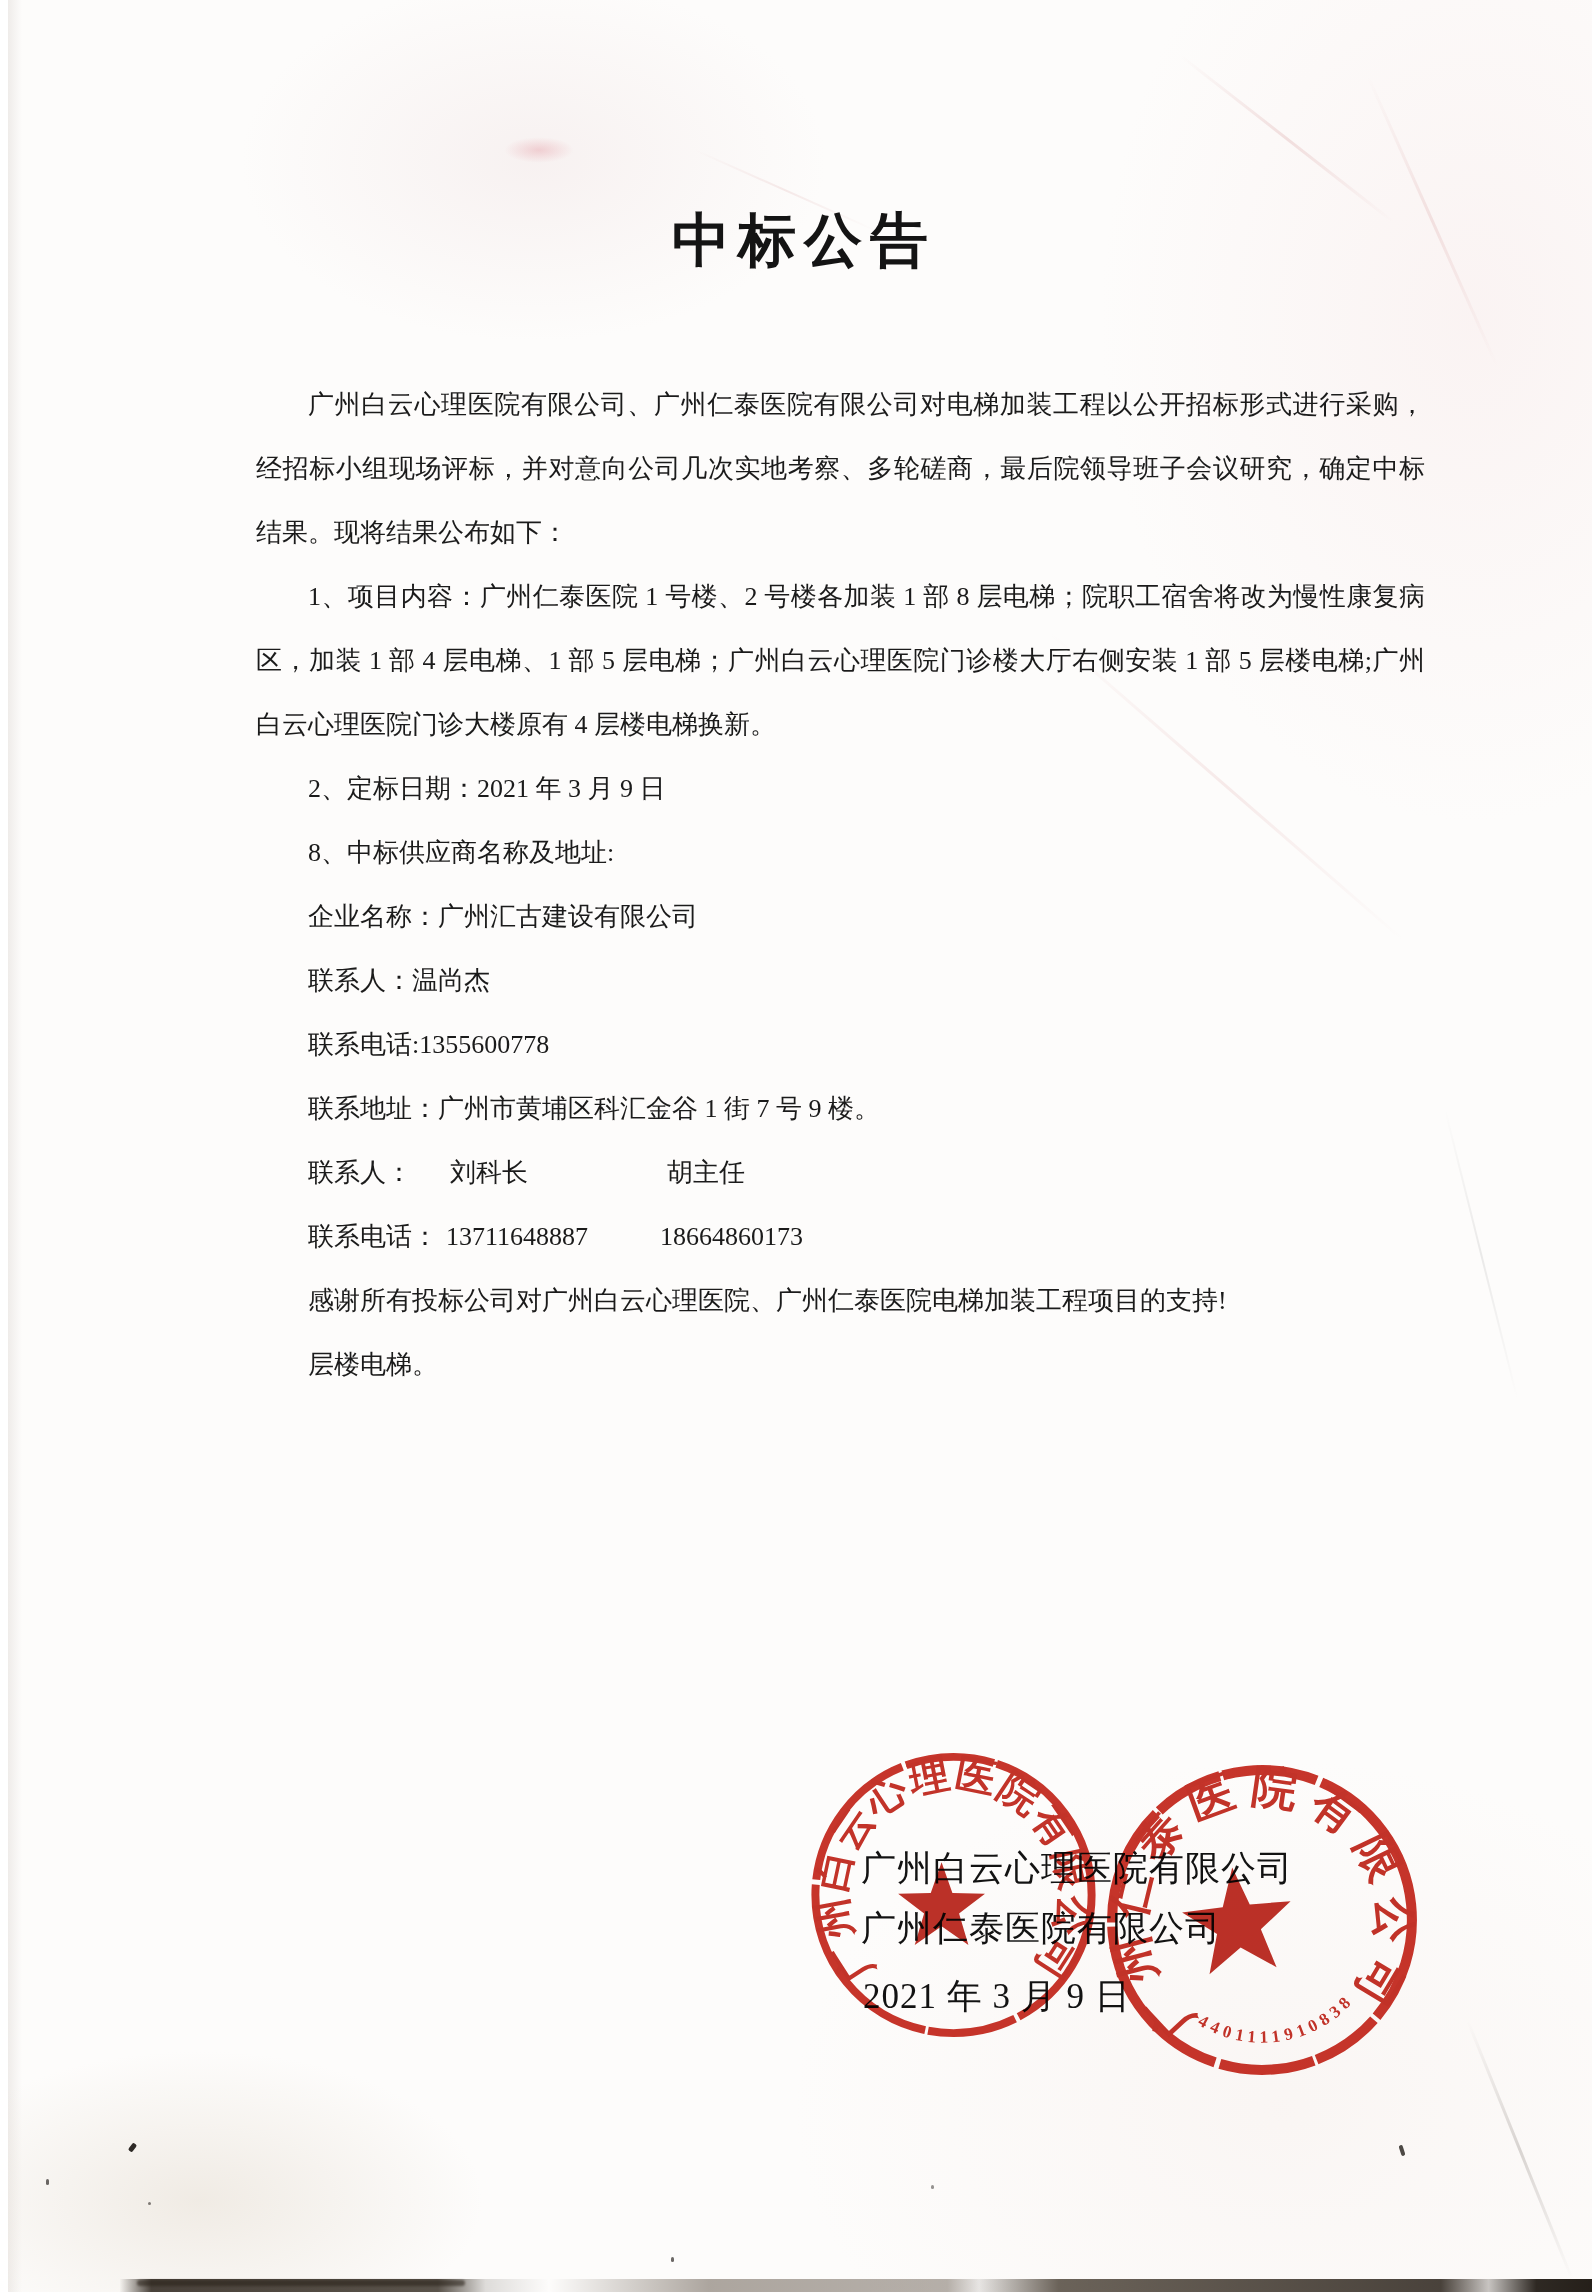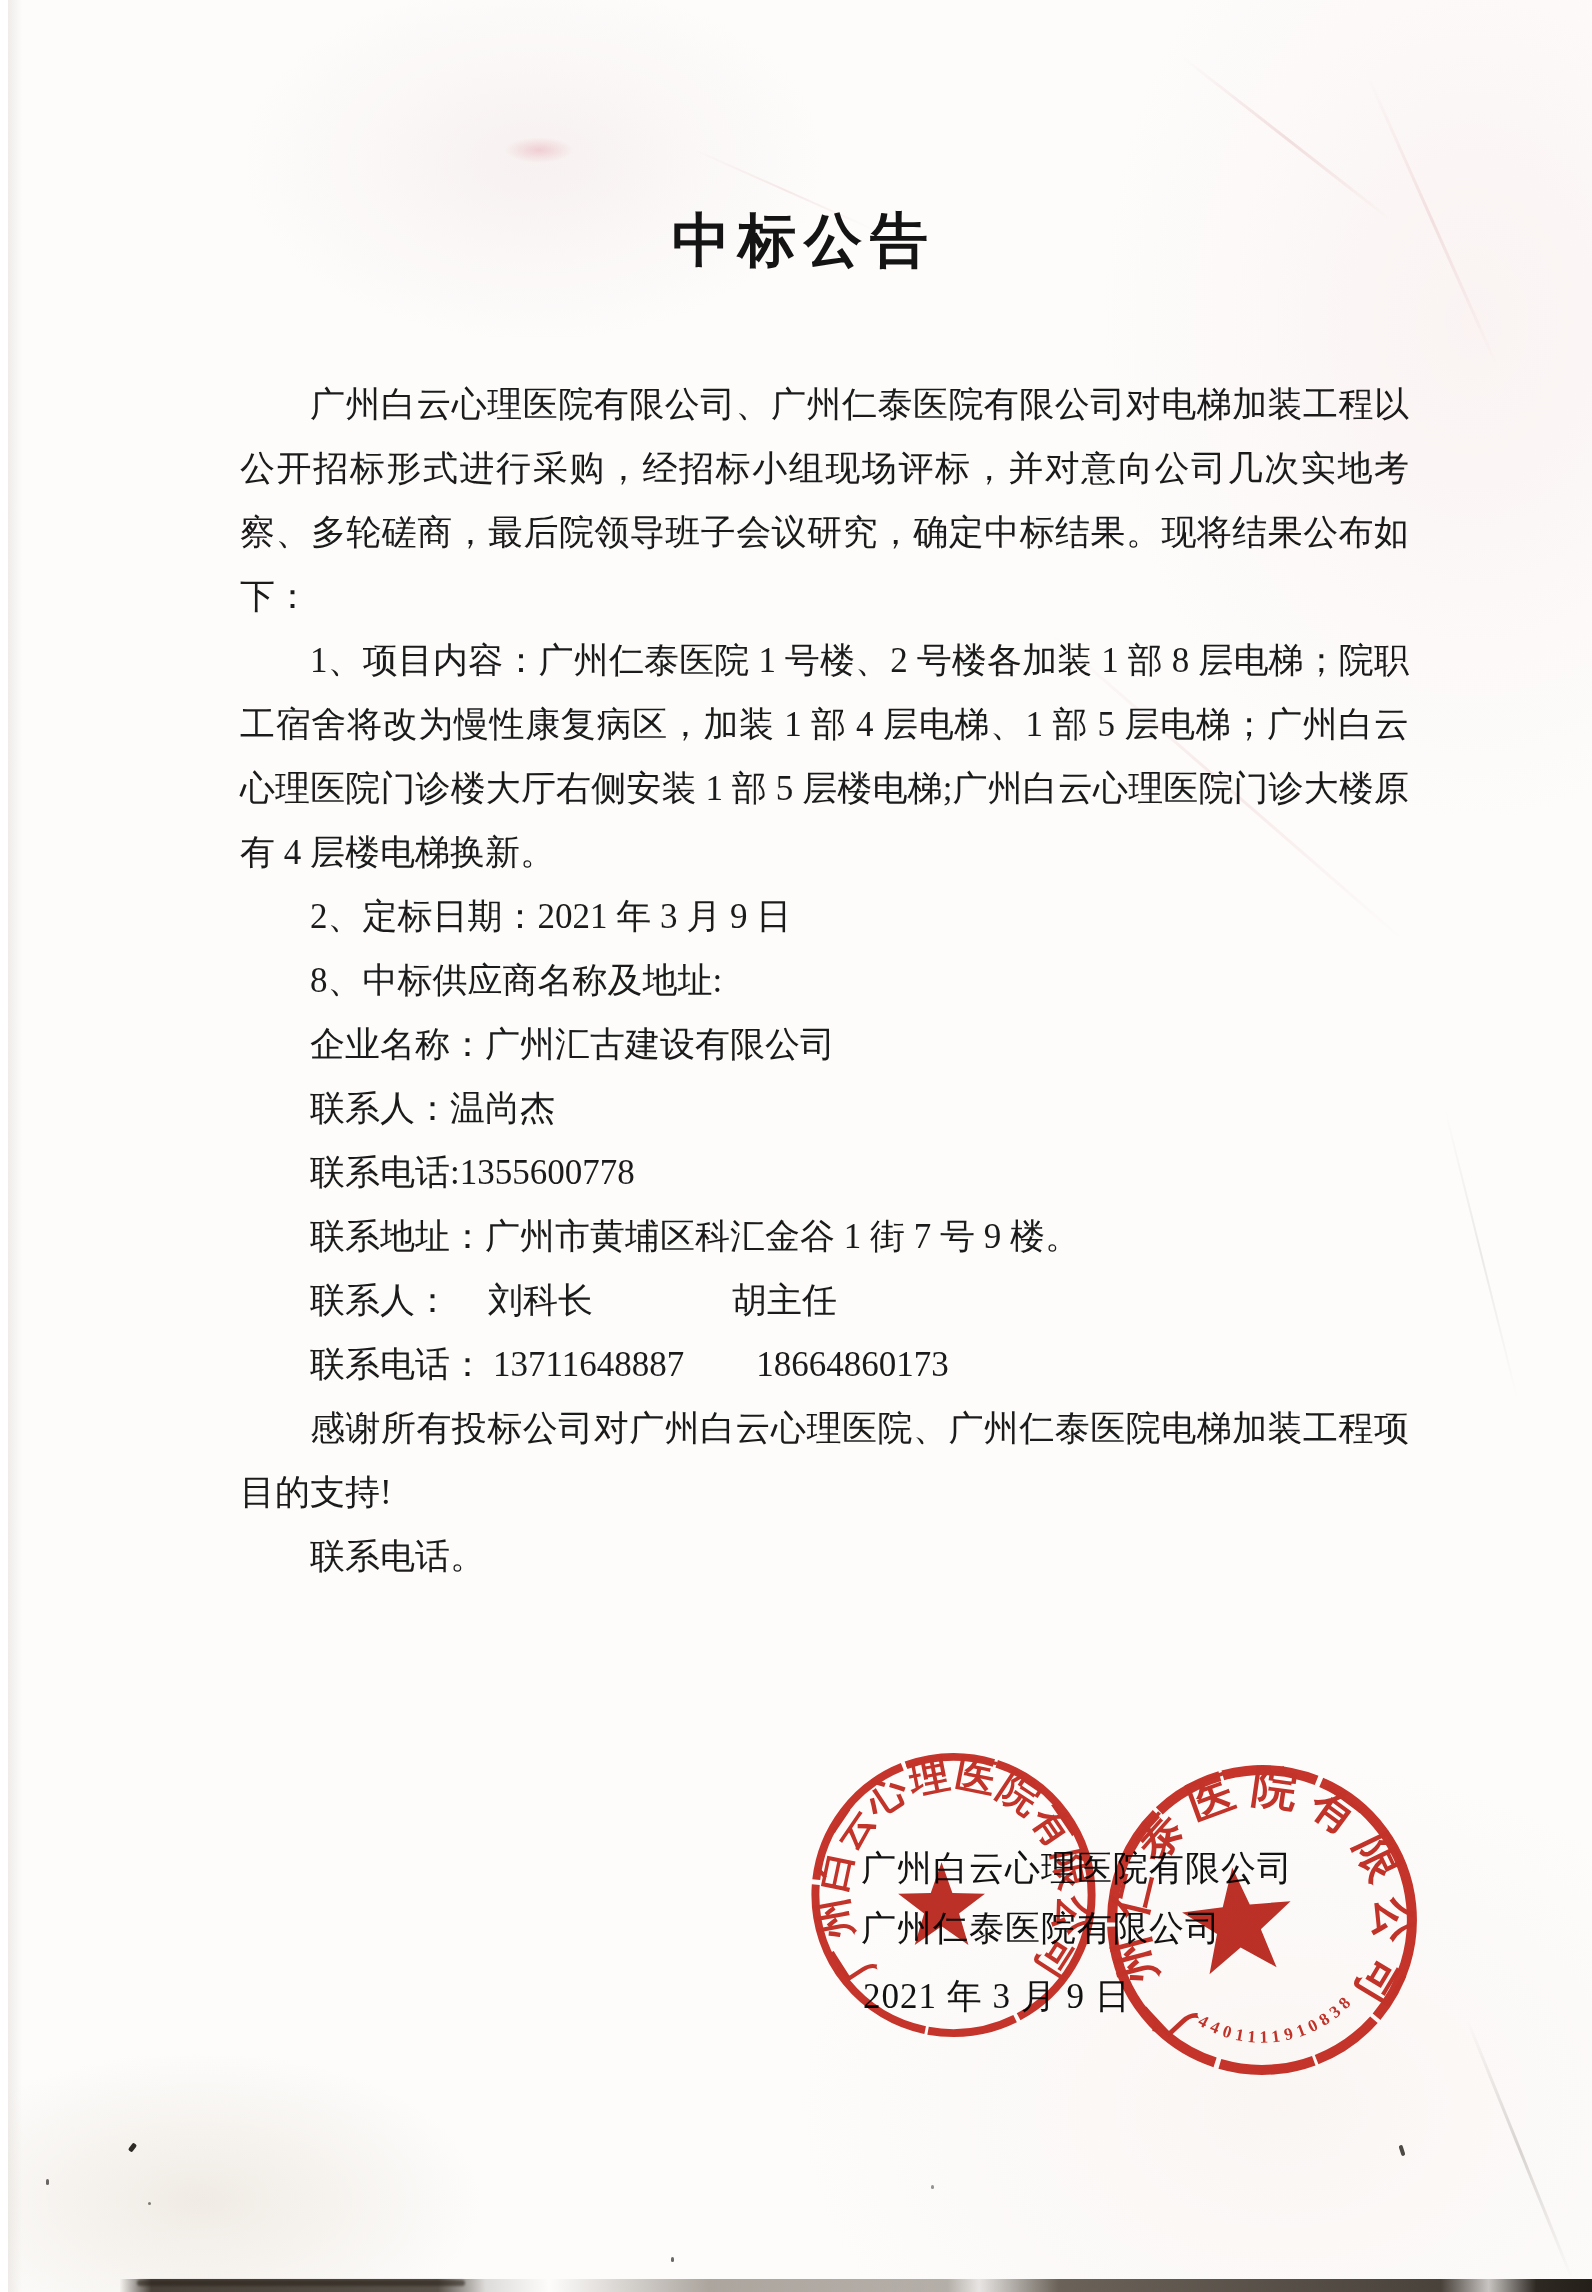--- a/index.html
+++ b/index.html
@@ -18,22 +18,22 @@
     margin-left: 8px;
   }
 
   .title {
     position:absolute; top:202px; left:0; width:1592px;
     text-align:center; font-size:58px; font-weight:bold;
     letter-spacing:8px; color:#141414;
   }
 
   .doc-body {
-    position:absolute; left:232px; top:373px; width:1169px;
-    font-size:35px; line-height:64px; color:#1b1b1b;
+    position:absolute; left:248px; top:373px; width:1169px;
+    font-size:26px; line-height:64px; color:#1b1b1b;
     text-align:justify;
   }
   .doc-body p { margin:0; }
   .doc-body p.indent { text-indent:2em; }
   .gap-a { margin-left:38px; }
   .gap-b { margin-left:139px; }
   .gap-c { margin-left:8px; }
   .gap-d { margin-left:72px; }
 
   .sig-line { position:absolute; font-size:35px; color:#121212; white-space:nowrap; letter-spacing:1px; }
@@ -107,21 +107,21 @@
     <p class="indent">1、项目内容：广州仁泰医院 1 号楼、2 号楼各加装 1 部 8 层电梯；院职工宿舍将改为慢性康复病区，加装 1 部 4 层电梯、1 部 5 层电梯；广州白云心理医院门诊楼大厅右侧安装 1 部 5 层楼电梯;广州白云心理医院门诊大楼原有 4 层楼电梯换新。</p>
     <p class="indent">2、定标日期：2021 年 3 月 9 日</p>
     <p class="indent">8、中标供应商名称及地址:</p>
     <p class="indent">企业名称：广州汇古建设有限公司</p>
     <p class="indent">联系人：温尚杰</p>
     <p class="indent">联系电话:1355600778</p>
     <p class="indent">联系地址：广州市黄埔区科汇金谷 1 街 7 号 9 楼。</p>
     <p class="indent"><span>联系人：</span><span class="gap-a">刘科长</span><span class="gap-b">胡主任</span></p>
     <p class="indent"><span>联系电话：</span><span class="gap-c">13711648887</span><span class="gap-d">18664860173</span></p>
     <p class="indent">感谢所有投标公司对广州白云心理医院、广州仁泰医院电梯加装工程项目的支持!</p>
-    <p class="indent">联系电话。</p>
+    <p class="indent">层楼电梯。</p>
   </div>
 
   <div class="sig-line sig-1">广州白云心理医院有限公司</div>
   <div class="sig-line sig-2">广州仁泰医院有限公司</div>
   <div class="sig-line sig-3">2021 年 3 月 9 日</div>
 
   <div class="stamp stamp-left">
     <svg width="299" height="308" viewBox="0 0 300 310">
       <circle cx="150" cy="155" r="139" fill="none" stroke-width="8" stroke-dasharray="150 4 90 3 200 5" stroke="#c5281d"></circle>
       <path id="arc-left" d="M 73.6 231.4 A 108 108 0 1 1 226.4 231.4" fill="none"></path>

